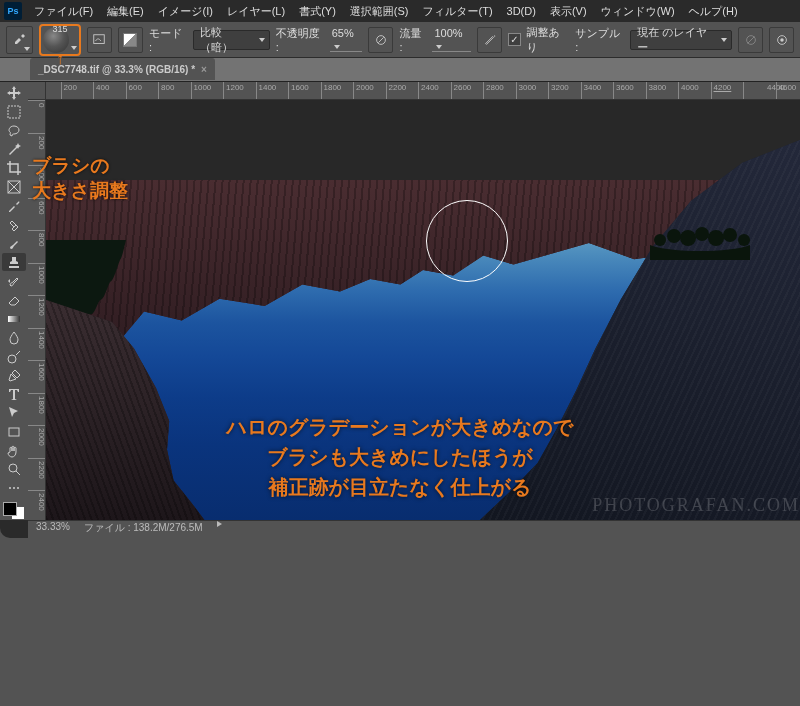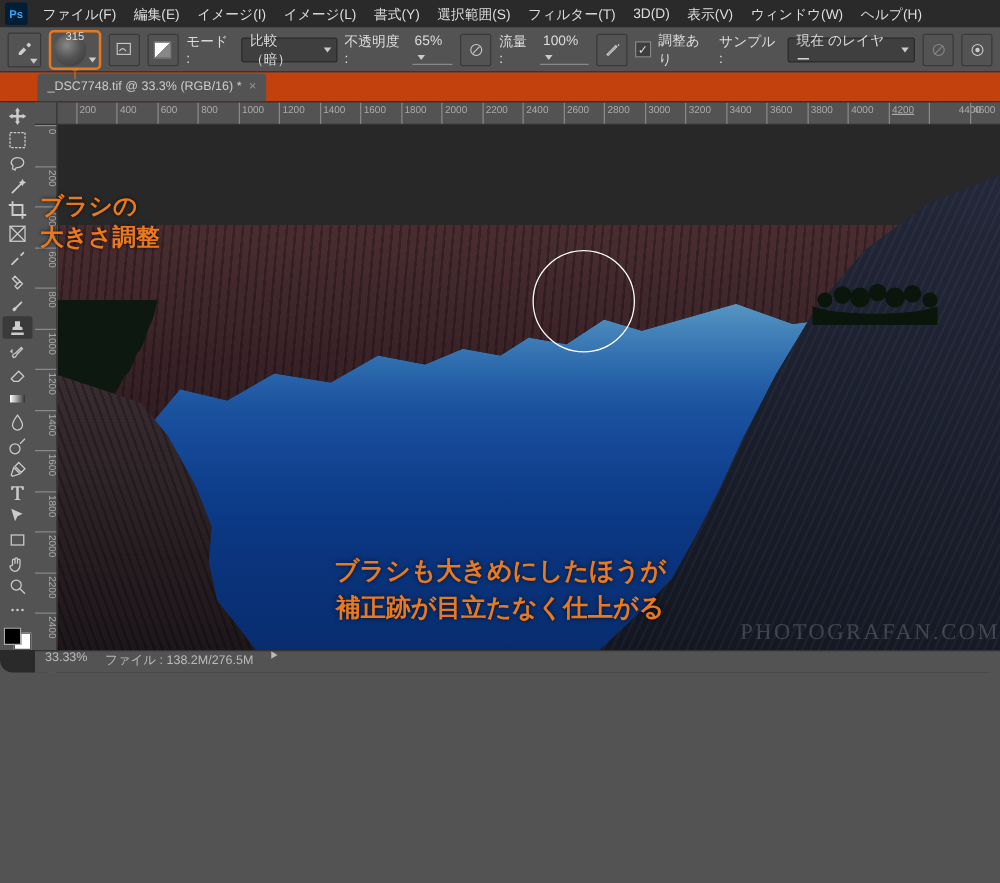--- a/index.html
+++ b/index.html
@@ -23,21 +23,21 @@
 .toolbtn svg { fill:#ccc; }
 .mix-ctrl { width:14px;height:14px;background:linear-gradient(135deg,#fff 50%,#888 50%);border:1px solid #777;}
 
 .label { color:#ddd; font-size:11px; }
 .dropdown { background:#3f3f3f; border:1px solid #2a2a2a; border-radius:2px; height:20px; padding:0 16px 0 6px; color:#ddd; display:flex;align-items:center; position:relative; min-width:72px; }
 .dropdown::after { content:""; position:absolute; right:4px; top:50%; transform:translateY(-50%); width:0;height:0;border-left:3px solid transparent;border-right:3px solid transparent;border-top:4px solid #ccc; }
 .numfield { color:#ddd; border-bottom:1px solid #888; padding:0 2px; position:relative; }
 .numdd { display:inline-block; width:0;height:0;border-left:3px solid transparent;border-right:3px solid transparent;border-top:4px solid #ccc; margin-left:2px;}
 .chk { width:13px;height:13px;border:1px solid #888;background:#3f3f3f;display:inline-flex;align-items:center;justify-content:center;color:#ddd;font-size:10px;}
 
-.tabbar { background:#c2410c; height:24px; display:flex; align-items:center; padding-left:30px; border-bottom:1px solid #222;}
+.tabbar { background:#737373; height:24px; display:flex; align-items:flex-start; padding-left:30px; border-bottom:1px solid #222;font-weight:bold;}
 .tab { background:#535353; height:22px; padding:0 8px; display:flex;align-items:center;gap:6px;border-top-left-radius:3px;border-top-right-radius:3px;color:#ccc;font-size:10px;}
 .tab .close { cursor:pointer; color:#999; }
 
 .workspace { position:relative; background:#2a2a2a; height:456px;border-radius:10px; }
 .ruler-h { position:absolute; top:0; left:28px; right:0; height:18px; background:#535353; color:#aaa; font-size:8px; overflow:hidden; border-bottom:1px solid #333;}
 .ruler-h .tick { position:absolute; top:0; height:18px; border-left:1px solid #888; padding-left:2px; padding-top:1px;}
 .ruler-v { position:absolute; top:18px; left:28px; width:18px; bottom:0; background:#535353; color:#aaa; font-size:8px; overflow:hidden; border-right:1px solid #333;}
 .ruler-v .tick { position:absolute; left:0; width:18px; border-top:1px solid #888; writing-mode:vertical-rl; padding-top:2px; padding-left:1px;}
 .ruler-corner { position:absolute; top:0; left:28px; width:18px; height:18px; background:#535353; border-right:1px solid #333; border-bottom:1px solid #333; z-index:2;}
 
@@ -96,21 +96,21 @@
 .statusbar .arrow { width:0;height:0;border-top:3px solid transparent;border-bottom:3px solid transparent;border-left:5px solid #bbb;}
 </style>
 </head>
 <body>
 
 <div class="menubar">
   <div class="ps-logo">Ps</div>
   <div class="mitem">ファイル(F)</div>
   <div class="mitem">編集(E)</div>
   <div class="mitem">イメージ(I)</div>
-  <div class="mitem">イメージ(L)</div>
+  <div class="mitem">レイヤー(L)</div>
   <div class="mitem">書式(Y)</div>
   <div class="mitem">選択範囲(S)</div>
   <div class="mitem">フィルター(T)</div>
   <div class="mitem">3D(D)</div>
   <div class="mitem">表示(V)</div>
   <div class="mitem">ウィンドウ(W)</div>
   <div class="mitem">ヘルプ(H)</div>
 </div>
 
 <div class="optbar">
@@ -390,21 +390,21 @@
       <div class="rock-bl"></div>
       <div class="brush-cursor" style="left:380px; top:100px;"></div>
     </div>
   </div>
 
   <div class="annotation1">
     <span>ブラシの</span><br>
     <span>大きさ調整</span>
   </div>
   <div class="annotation2">
-    <br>
+    <span>ハロのグラデーションが大きめなので</span><br>
     <span>ブラシも大きめにしたほうが</span><br>
     <span>補正跡が目立たなく仕上がる</span>
   </div>
   <div class="watermark">PHOTOGRAFAN.COM</div>
 
   <div class="statusbar">
     <span>33.33%</span>
     <span>ファイル : 138.2M/276.5M</span>
     <span class="arrow"></span>
   </div>

